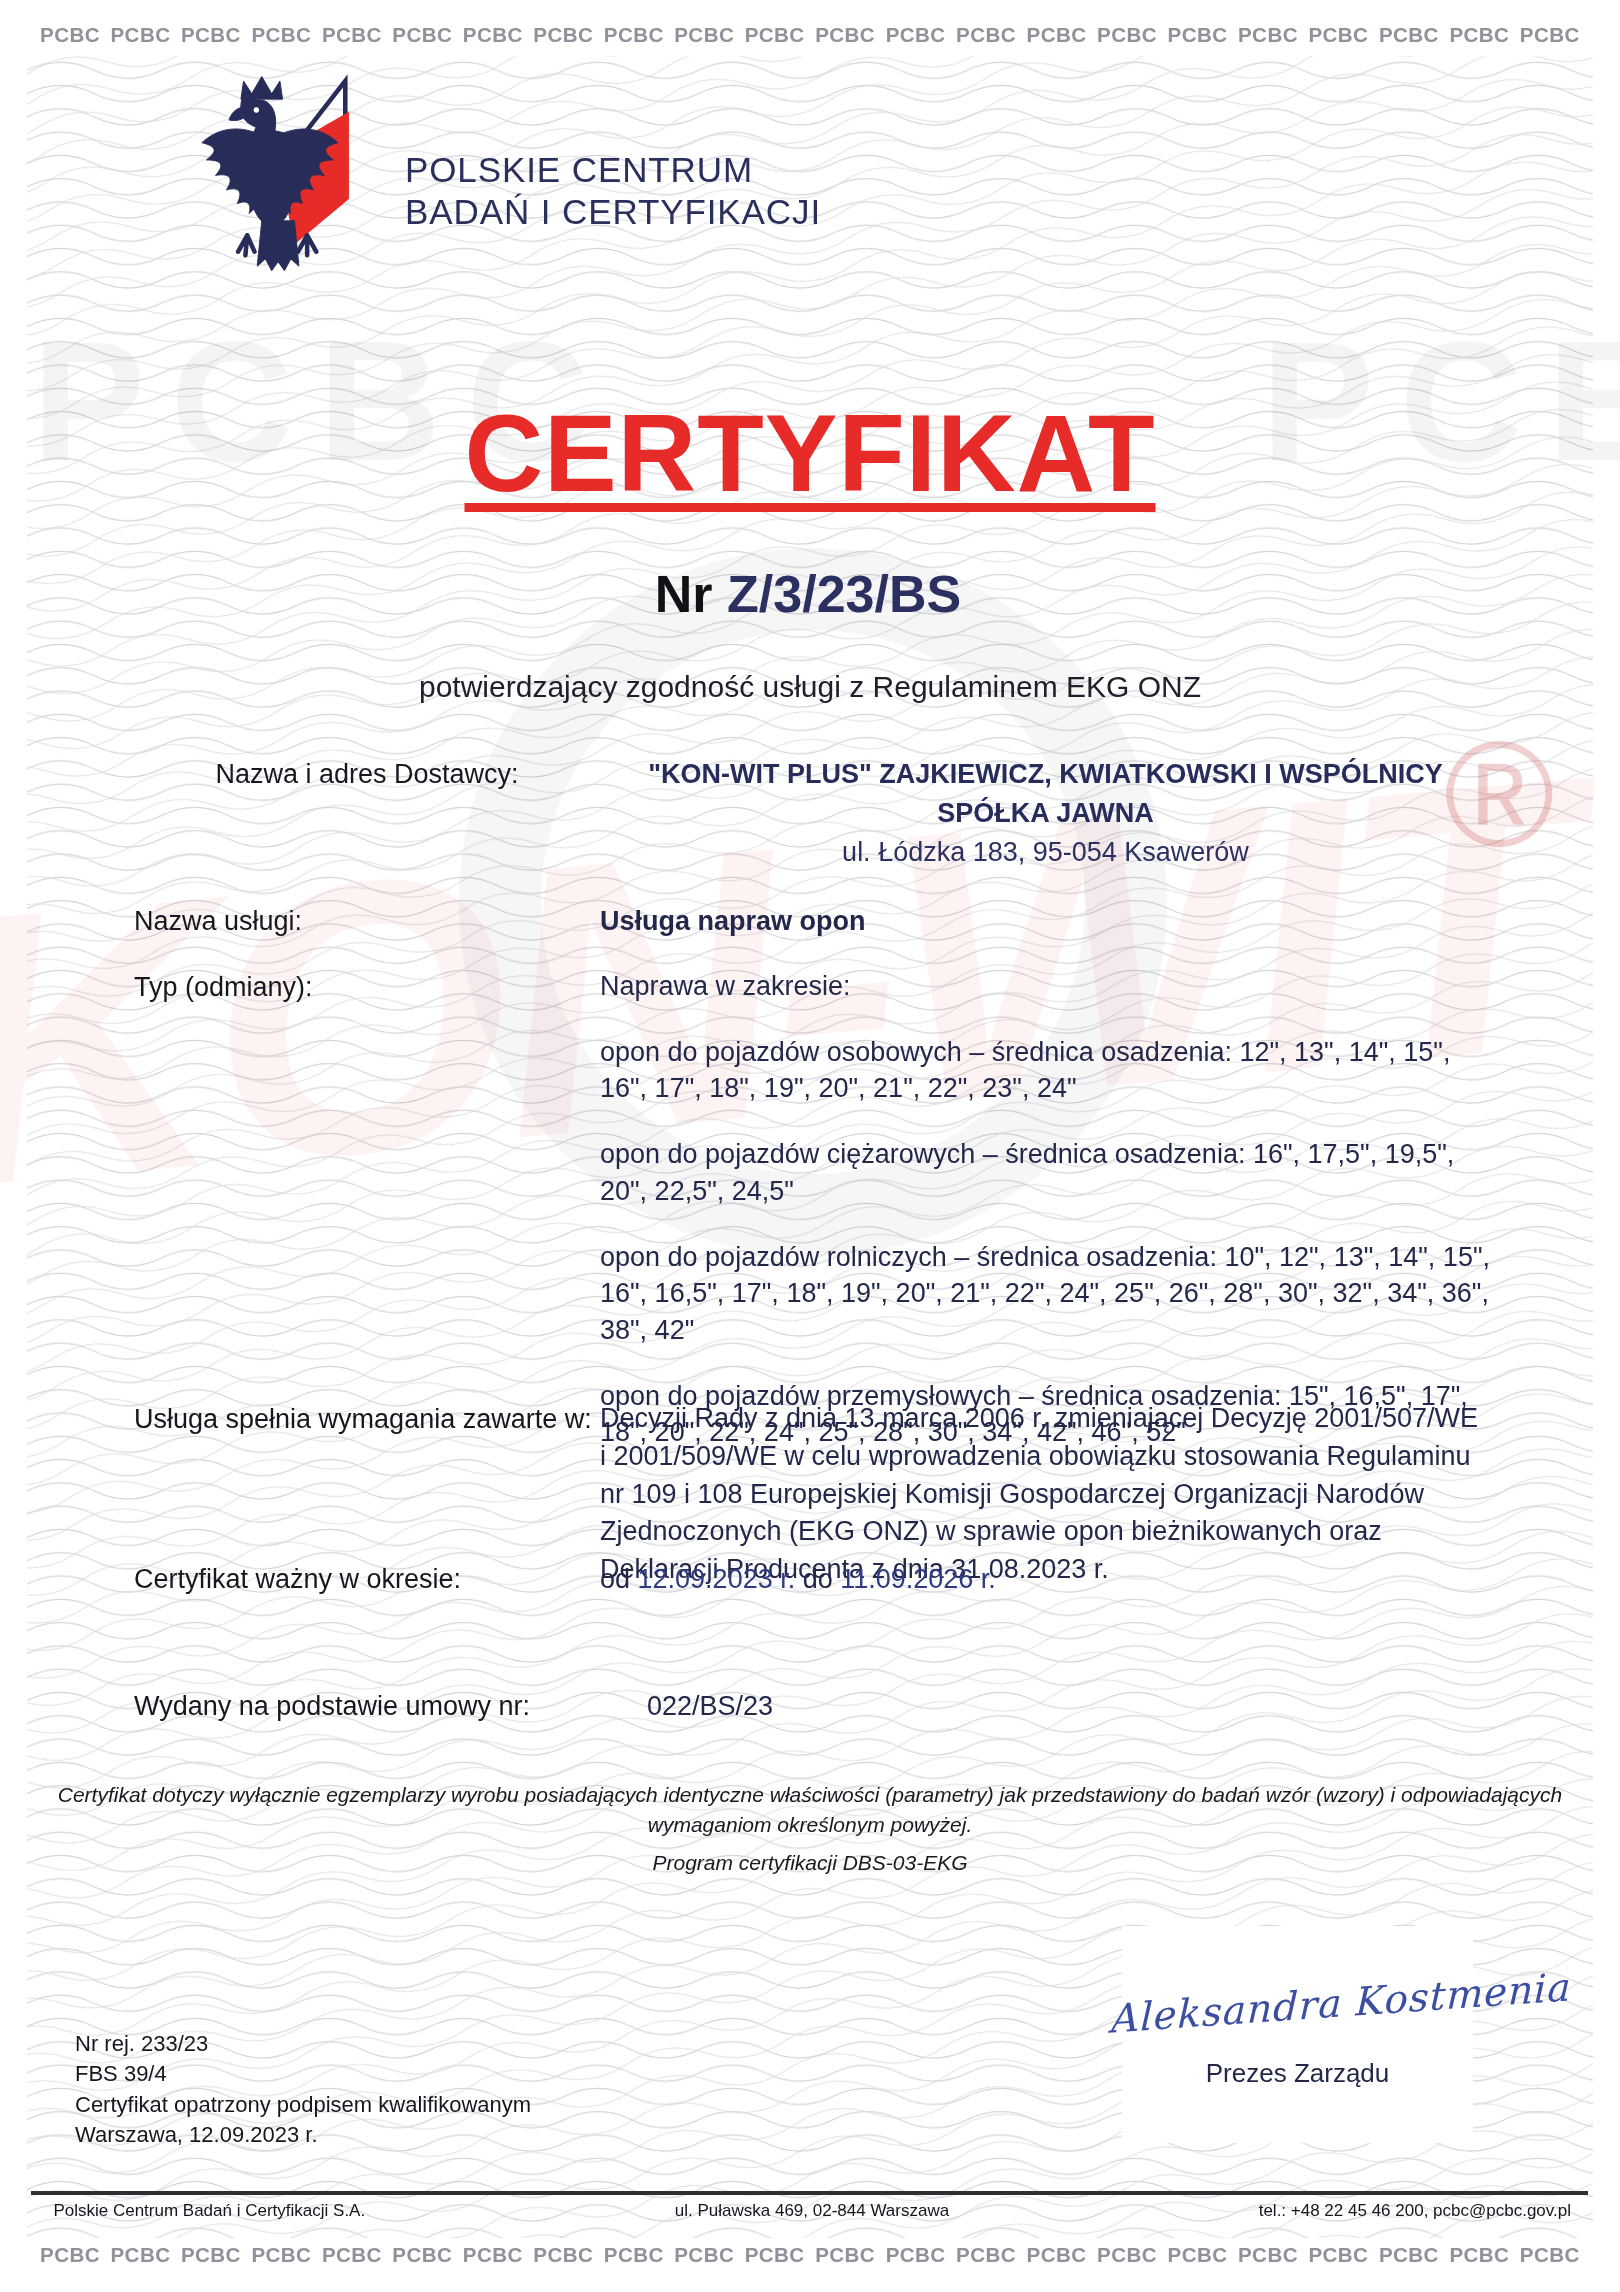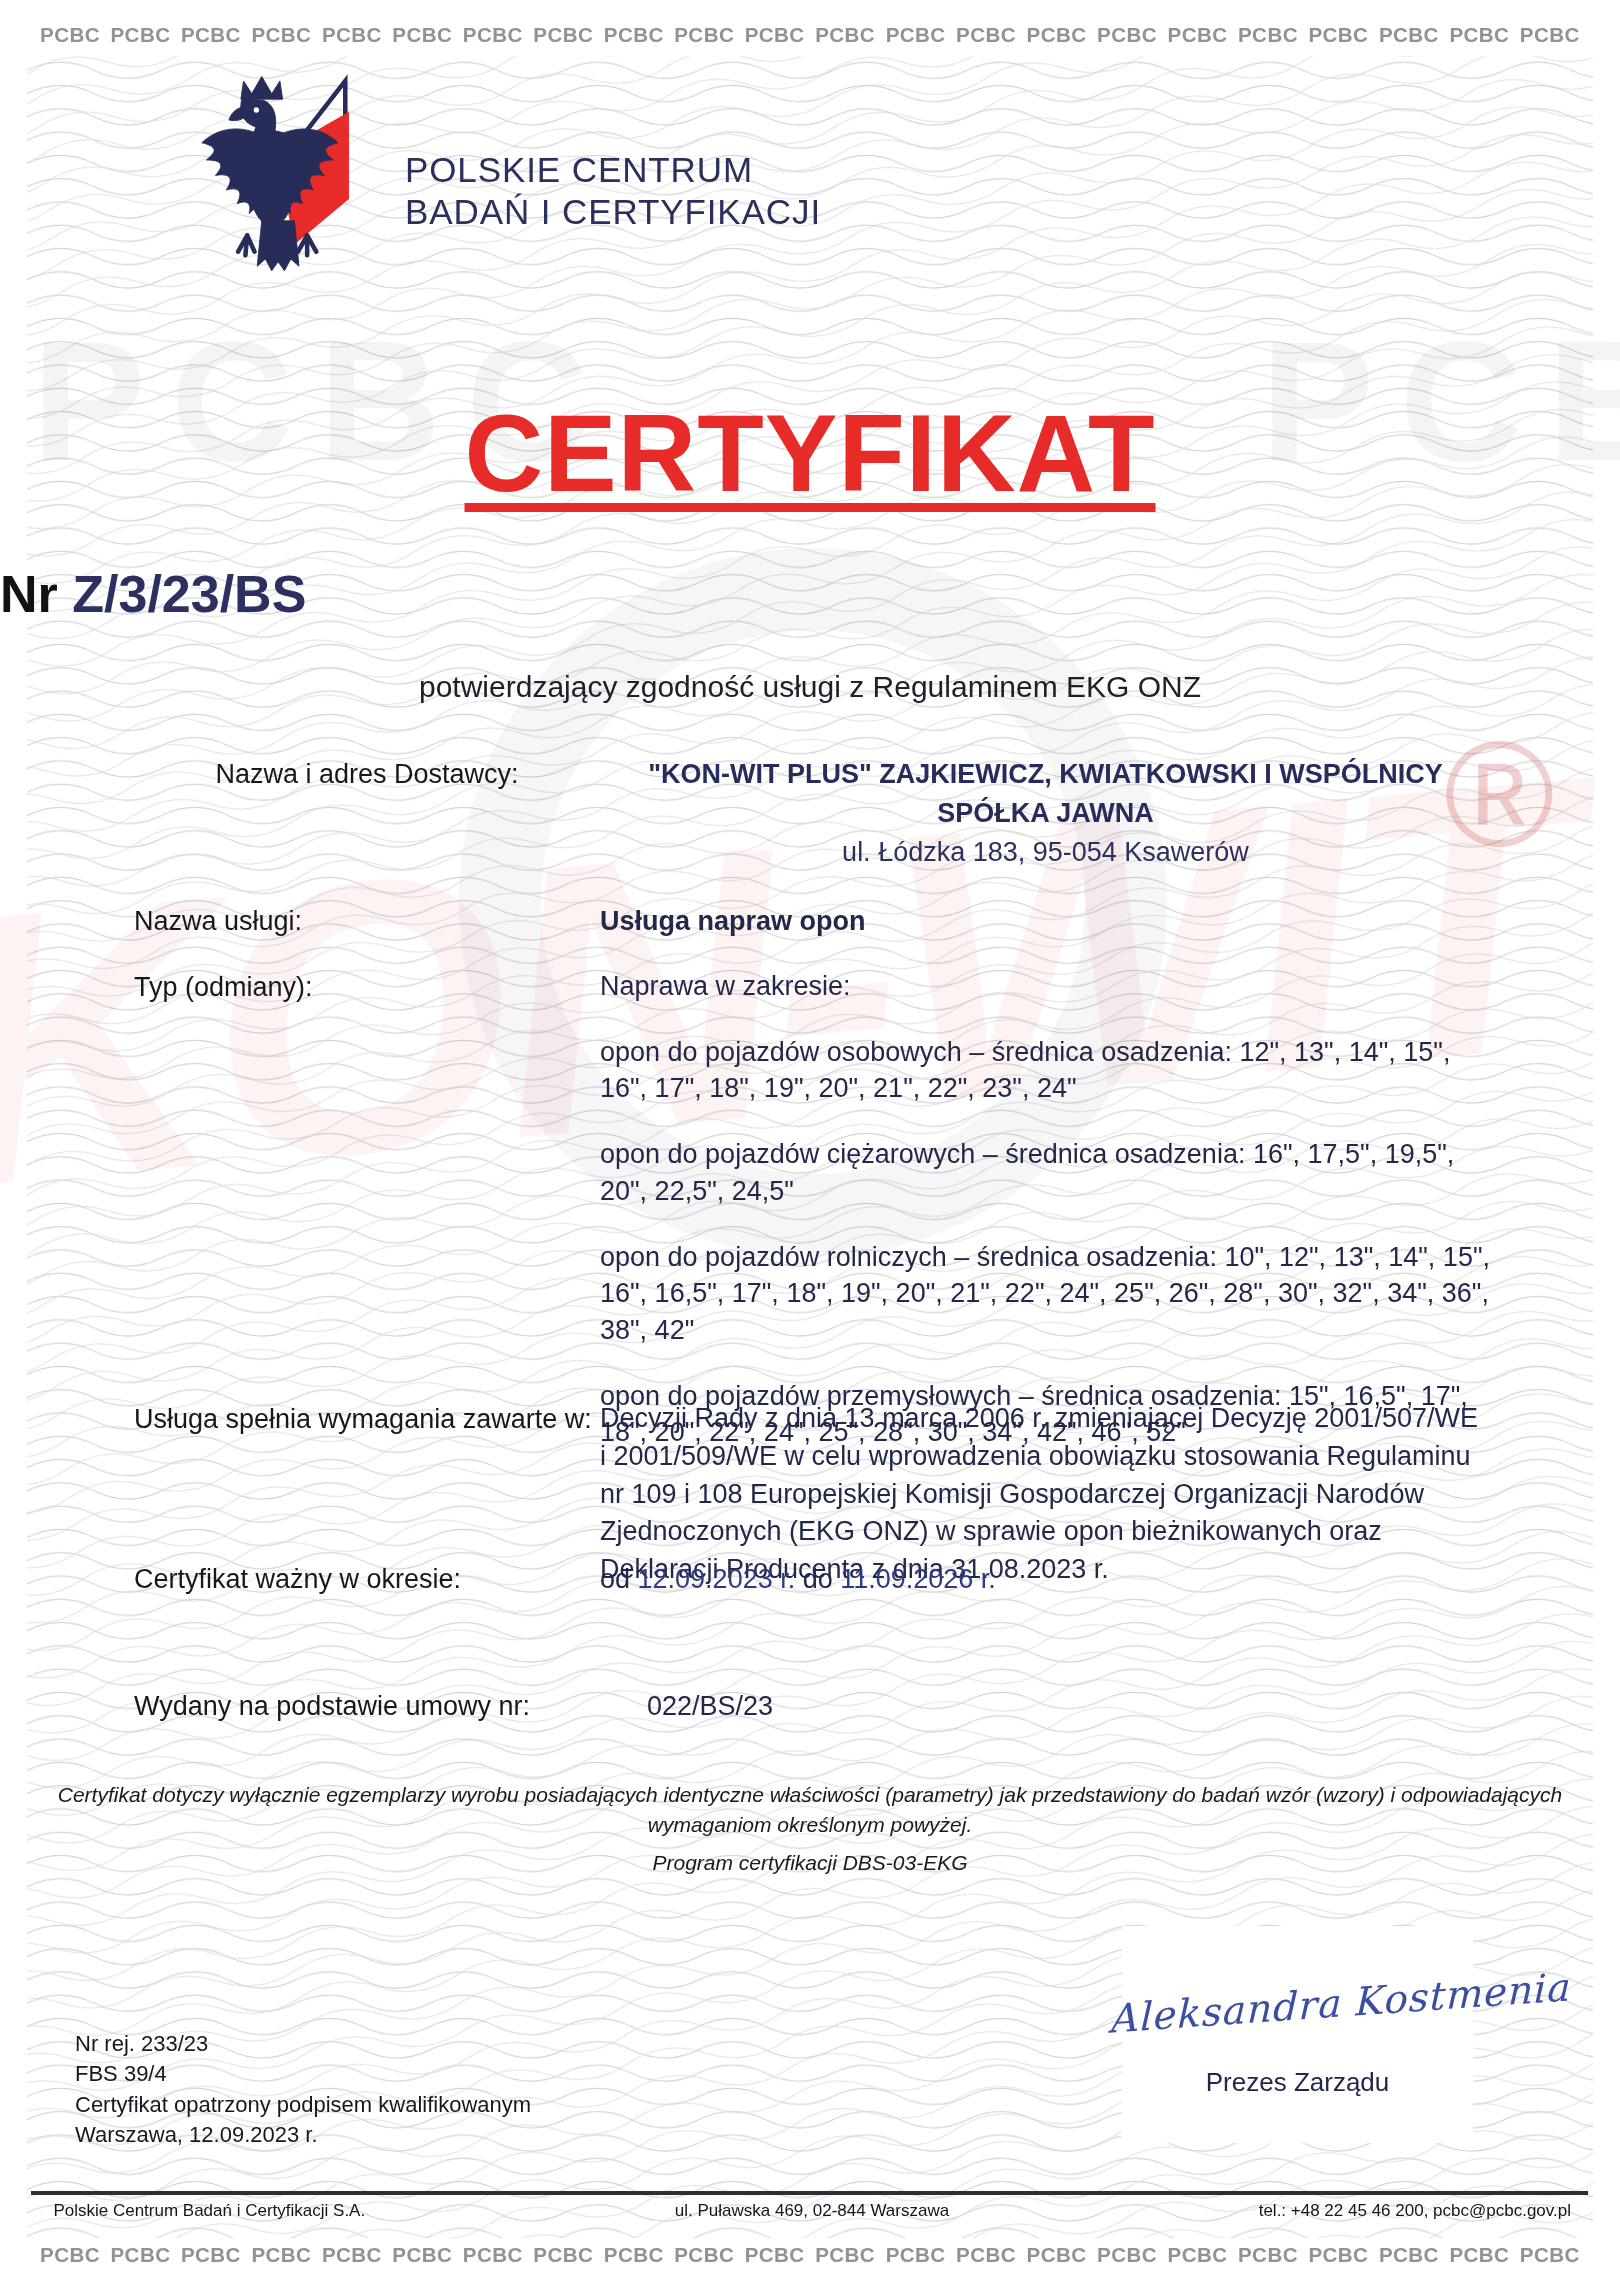--- a/index.html
+++ b/index.html
@@ -53,21 +53,21 @@
   
   .title{
     position:absolute;left:0;right:0;top:390px;text-align:center;
     font-size:109px;font-weight:700;letter-spacing:0.9px;color:#e62b28;
   }
   .title-underline{
     position:absolute;left:50%;top:503px;transform:translateX(-50%);
     width:691px;height:9px;background:#e62b28;
   }
   .nr-line{
-    position:absolute;left:0;right:4px;top:564px;
+    position:absolute;left:0;right:4px;top:564px;text-align:center;
     font-size:52px;font-weight:700;color:#111116;
   }
   .nr-line .nr-val{color:#2b3060;}
   .subtitle{
     position:absolute;left:0;right:0;top:670px;text-align:center;
     font-size:30px;color:#20202c;
   }
   
   .row{position:absolute;left:134px;width:1357px;display:flex;font-size:27px;}
   .row .lbl{flex:0 0 466px;color:#17171f;line-height:1.45;}
@@ -96,21 +96,21 @@
     background:#ffffff;
   }
   .sig-name{
     position:absolute;left:1111px;top:1983px;width:385px;text-align:center;
     font-family:"DejaVu Serif",serif;font-style:italic;
     font-size:39px;color:#3b4ea0;letter-spacing:0.9px;
     transform:rotate(-4deg) skewX(-6deg);white-space:nowrap;
   }
   .sig-role{
     position:absolute;left:1122px;top:2058px;width:351px;text-align:center;
-    font-size:26px;color:#23284a;margin-top:9px;
+    font-size:26px;color:#23284a;
   }
   
   .left-block{
     position:absolute;left:75px;top:2029px;
     font-size:22px;line-height:1.38;color:#17171f;
   }
   
   .footer-line{
     position:absolute;left:31px;top:2191px;width:1557px;height:3.6px;background:#2e2e34;
   }

